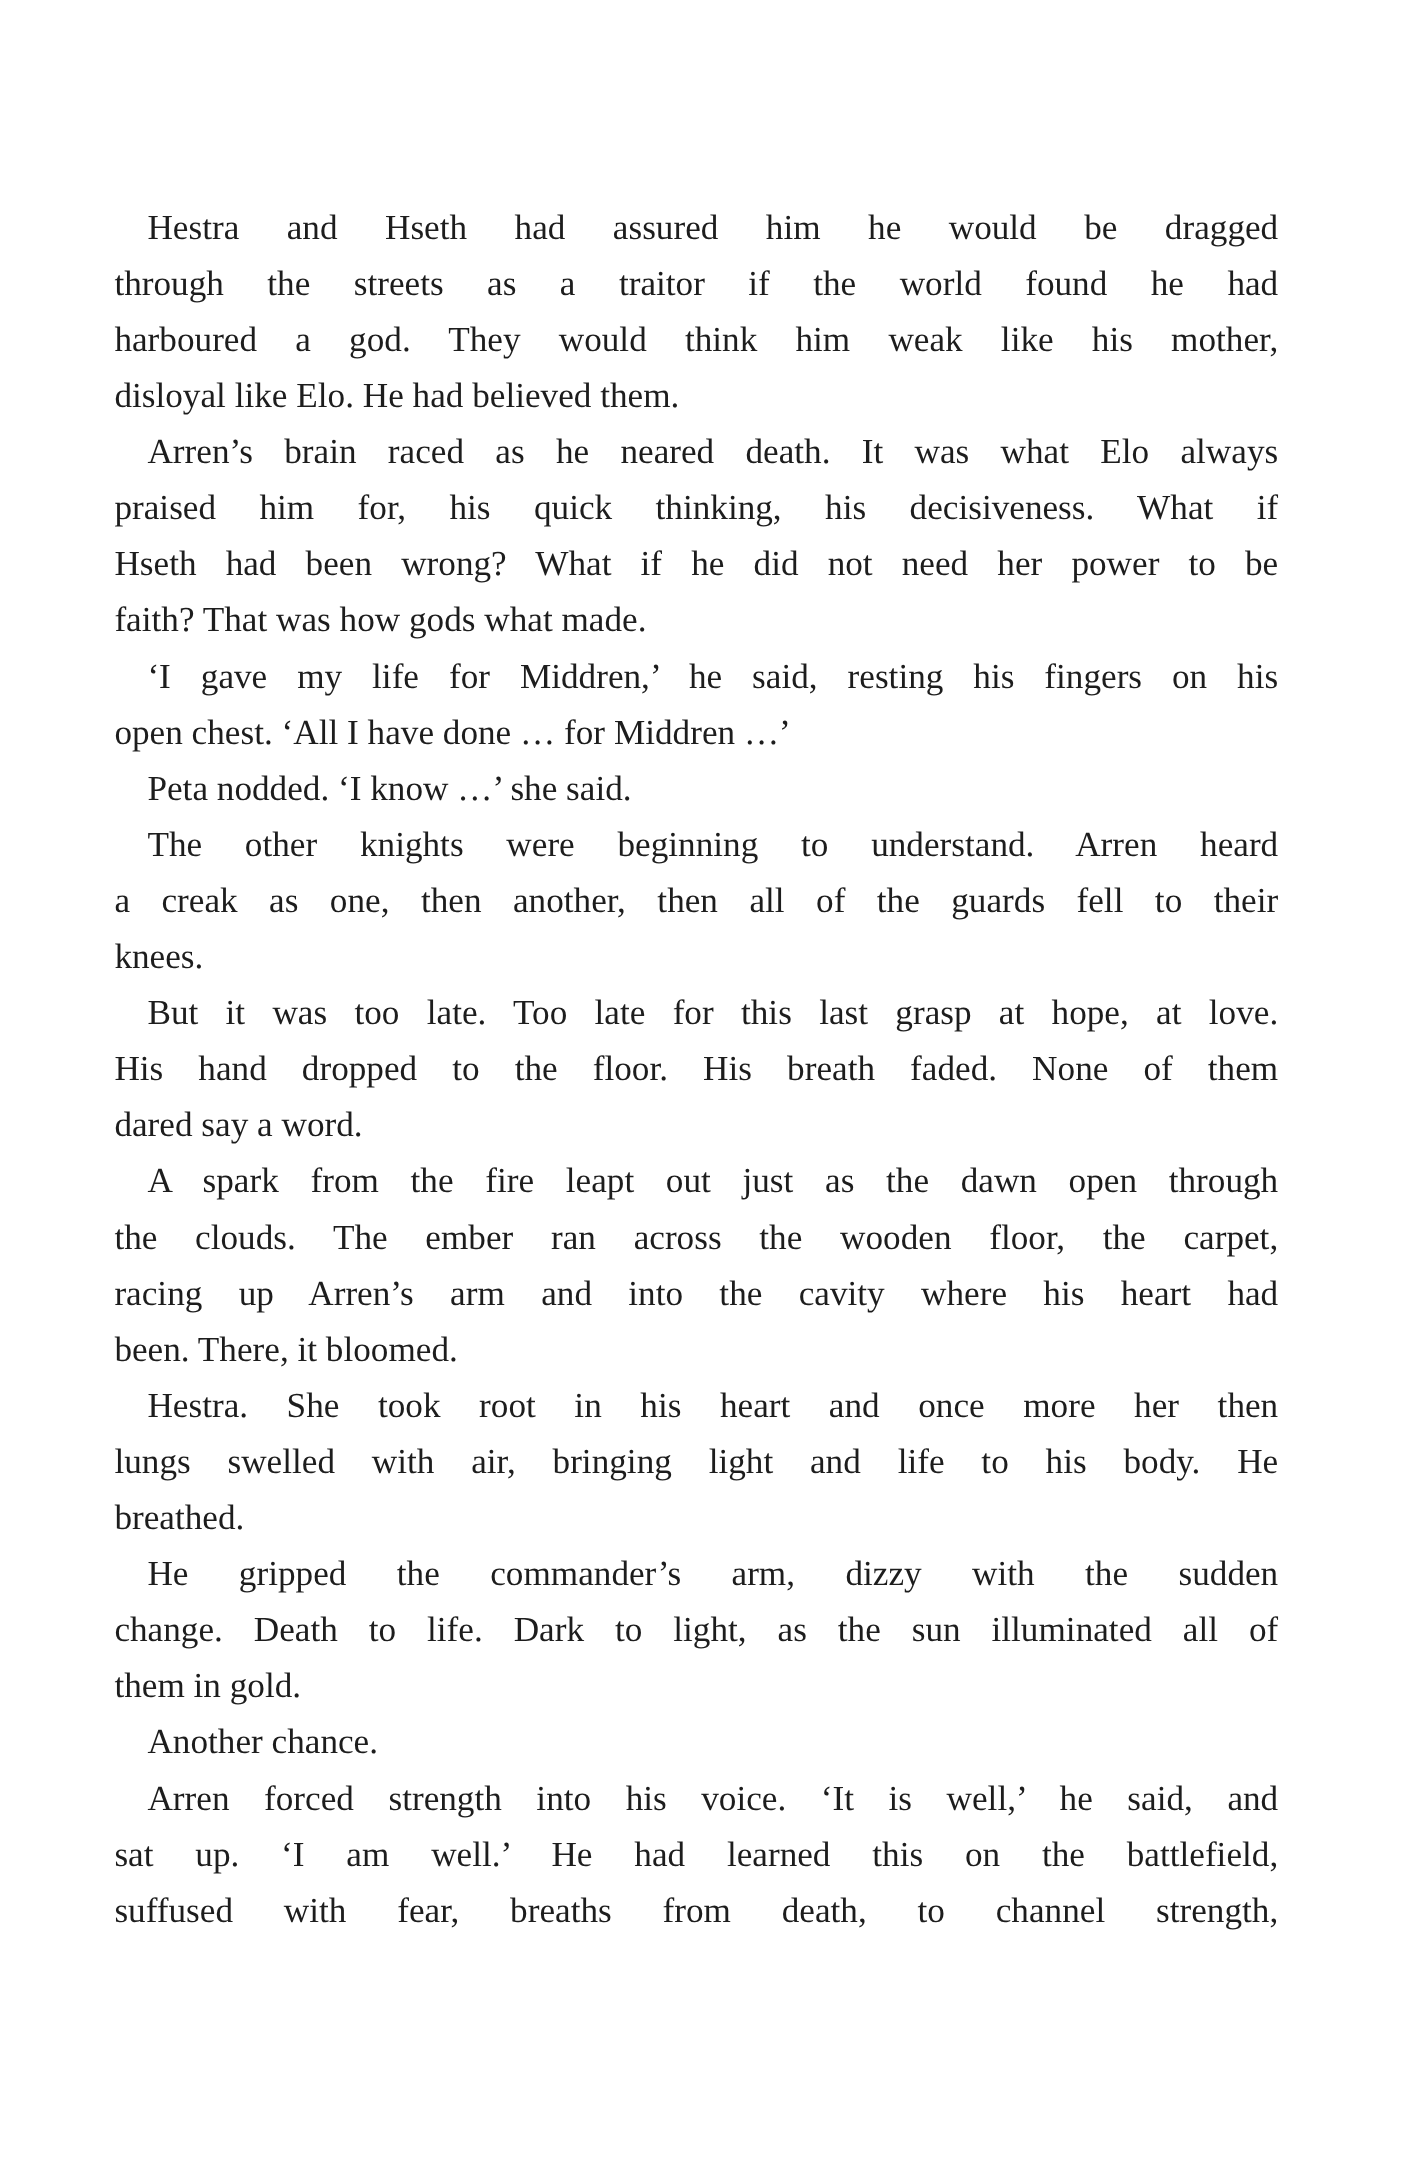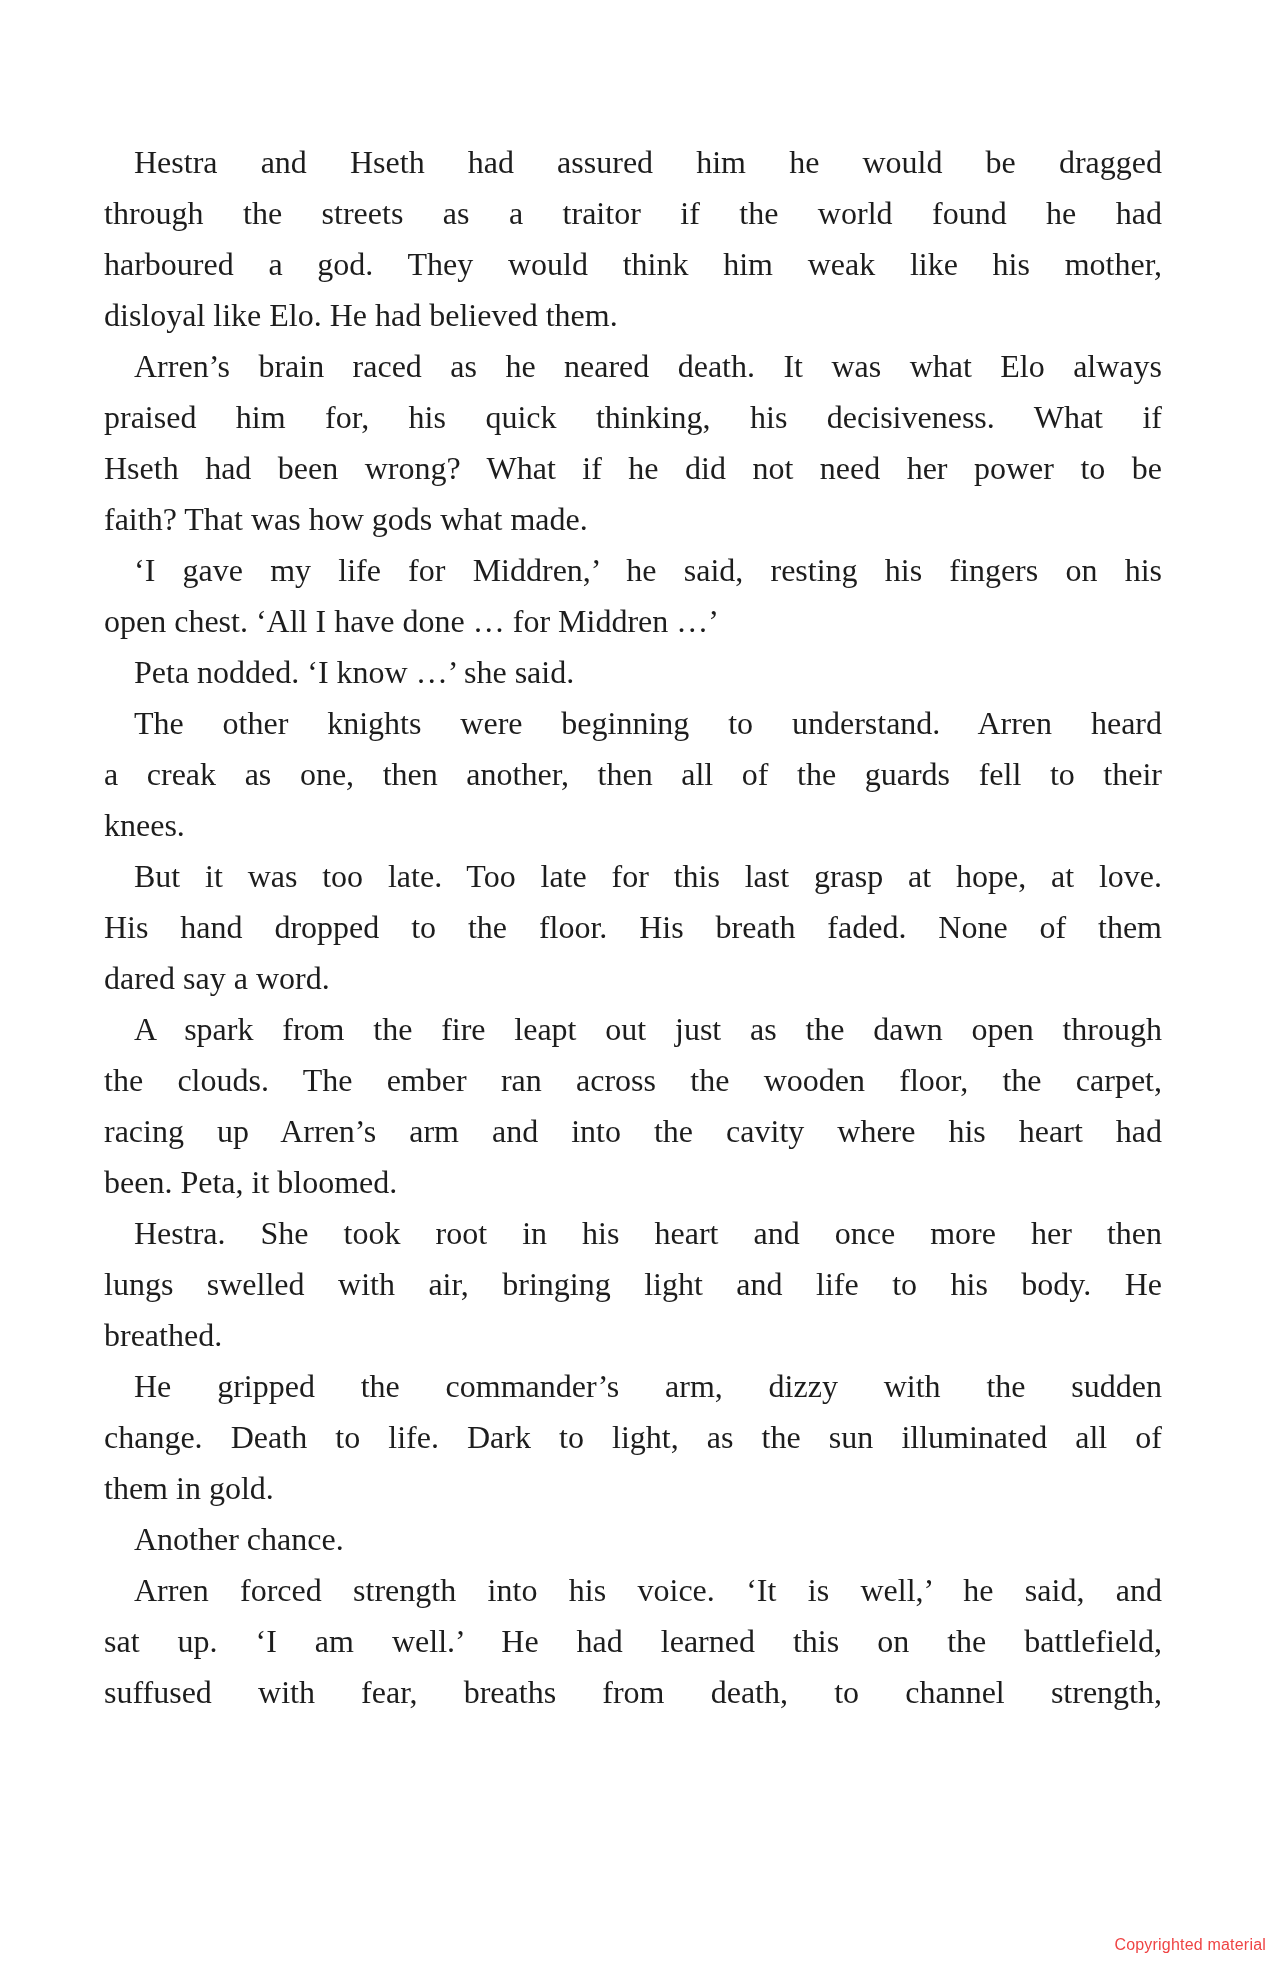--- a/index.html
+++ b/index.html
@@ -11,20 +11,21 @@
     width: 1280px;
     height: 1978px;
     position: relative;
     overflow: hidden;
     font-family: "Liberation Serif", "DejaVu Serif", serif;
   }
   .book-page {
     position: absolute;
     inset: 0;
     background: #ffffff;
+    margin-top: 44px;
   }
   .page-text {
     position: absolute;
     left: 104px;
     top: 137px;
     width: 1058px;
     font-size: 32px;
     line-height: 51px;
     color: #1d1d1d;
   }
@@ -92,21 +93,21 @@
       </div>
       <div class="paragraph">
         <div class="para-line first">But it was too late. Too late for this last grasp at hope, at love.</div>
         <div class="para-line">His hand dropped to the floor. His breath faded. None of them</div>
         <div class="para-line last">dared say a word.</div>
       </div>
       <div class="paragraph">
         <div class="para-line first">A spark from the fire leapt out just as the dawn open through</div>
         <div class="para-line">the clouds. The ember ran across the wooden floor, the carpet,</div>
         <div class="para-line">racing up Arren’s arm and into the cavity where his heart had</div>
-        <div class="para-line last">been. Peta, it bloomed.</div>
+        <div class="para-line last">been. There, it bloomed.</div>
       </div>
       <div class="paragraph">
         <div class="para-line first">Hestra. She took root in his heart and once more her then</div>
         <div class="para-line">lungs swelled with air, bringing light and life to his body. He</div>
         <div class="para-line last">breathed.</div>
       </div>
       <div class="paragraph">
         <div class="para-line first">He gripped the commander’s arm, dizzy with the sudden</div>
         <div class="para-line">change. Death to life. Dark to light, as the sun illuminated all of</div>
         <div class="para-line last">them in gold.</div>

